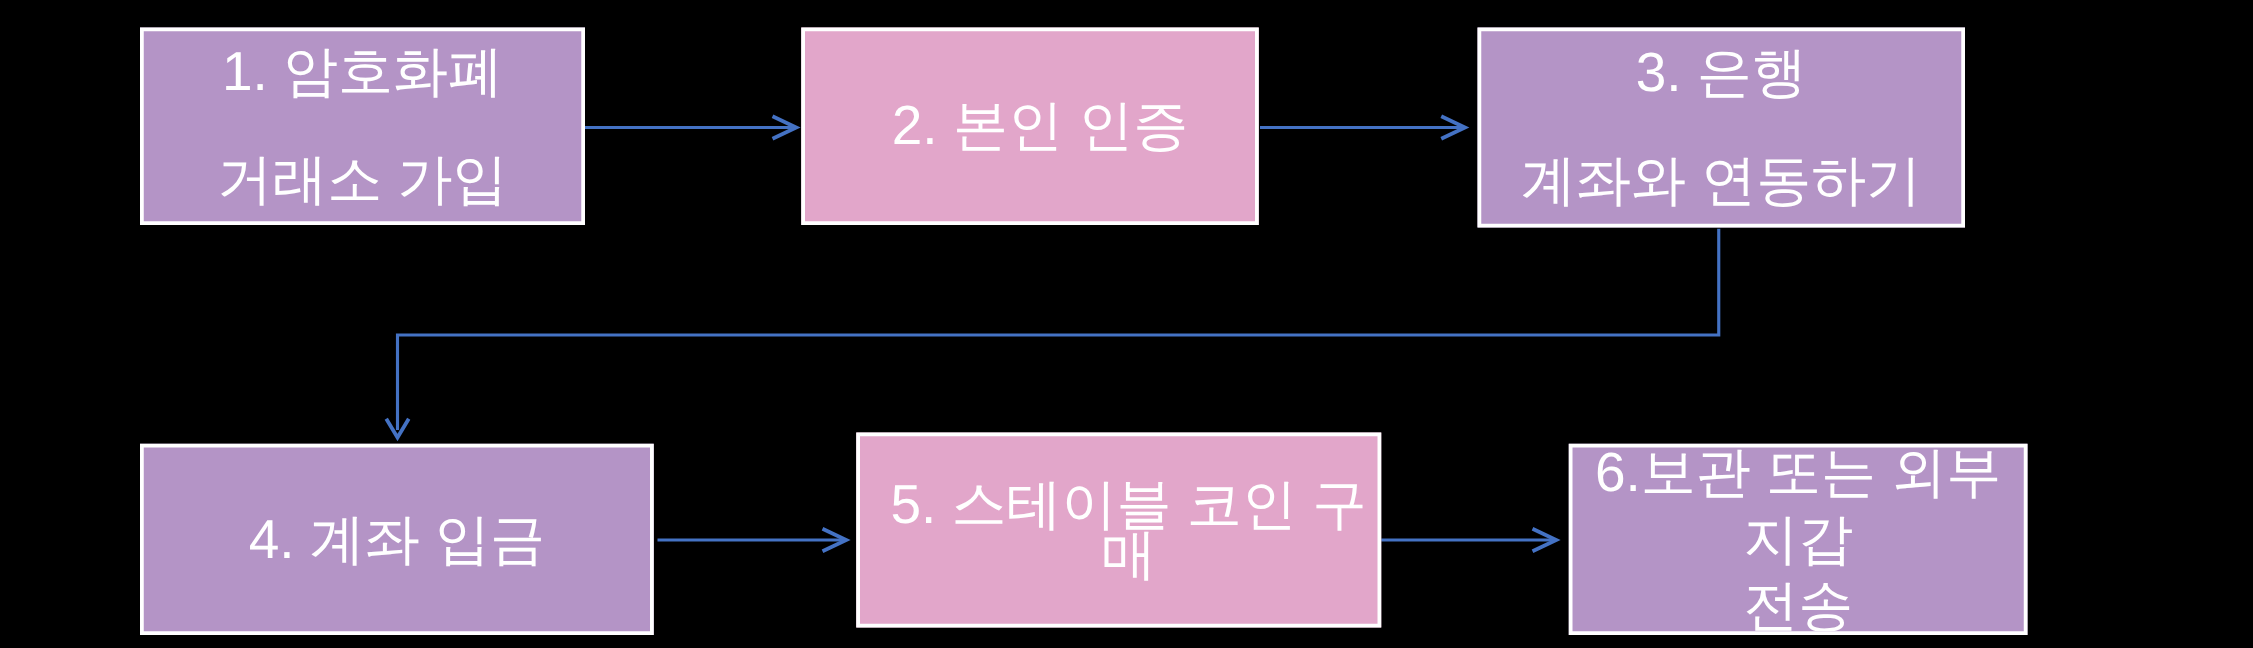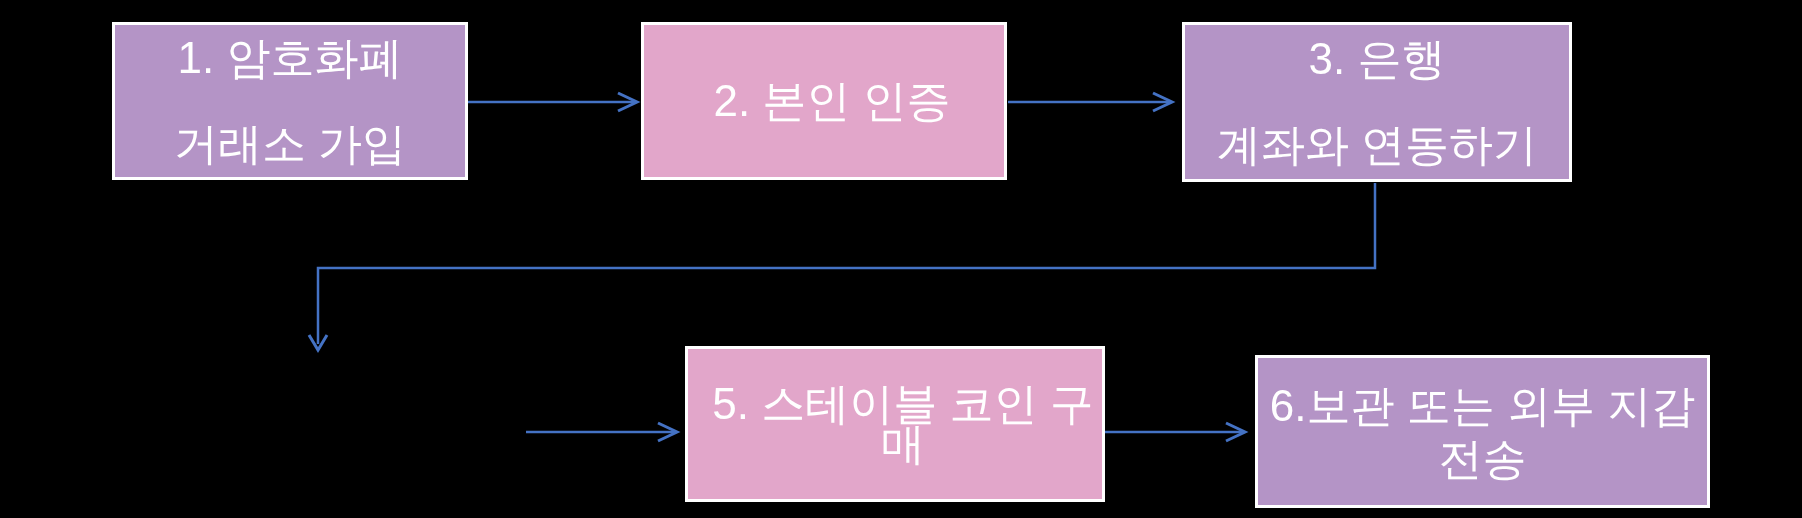--- a/index.html
+++ b/index.html
@@ -49,21 +49,21 @@
   .fill-pink   { background: var(--pink, #e2a6ca); padding-left: 16px; }
   .spacing-wide   { line-height: 86px; }   
   .spacing-normal { line-height: 53px; }   
   .spacing-single { line-height: 40px; }   
 
   .node-1 { left: 112px;  top: 22px;  width: 356px; height: 158px; }
   .node-2 { left: 641px;  top: 22px;  width: 366px; height: 158px; }
   .node-3 { left: 1182px; top: 22px;  width: 390px; height: 160px; }
   .node-4 { left: 112px;  top: 355px; width: 411px; height: 153px; }
   .node-5 { left: 685px;  top: 346px; width: 420px; height: 156px; }
-  .node-6 { left: 1255px; top: 355px; width: 455px; height: 153px; }
+  .node-6 { left: 1255px; top: 355px; width: 367px; height: 153px; }
 </style>
 </head>
 <body>
 
 <div class="canvas">
 
   <svg class="edges-layer" viewBox="0 0 1802 518">
     <g>
       <line class="edge-shaft" x1="468" y1="102" x2="634" y2="102"></line>
       <polyline class="edge-head" points="618,93 637,102 618,111"></polyline>
@@ -87,19 +87,20 @@
   </svg>
 
   <div class="node node-1 fill-purple spacing-wide">1. 암호화폐
 거래소 가입</div>
 
   <div class="node node-2 fill-pink spacing-single">2. 본인 인증</div>
 
   <div class="node node-3 fill-purple spacing-wide">3. 은행
 계좌와 연동하기</div>
 
+  <div class="node node-4 fill-purple spacing-single">4. 계좌 입금</div>
 
   <div class="node node-5 fill-pink spacing-single">5. 스테이블 코인 구매</div>
 
   <div class="node node-6 fill-purple spacing-normal">6.보관 또는 외부 지갑
 전송</div>
 
 </div>
 
 </body></html>

